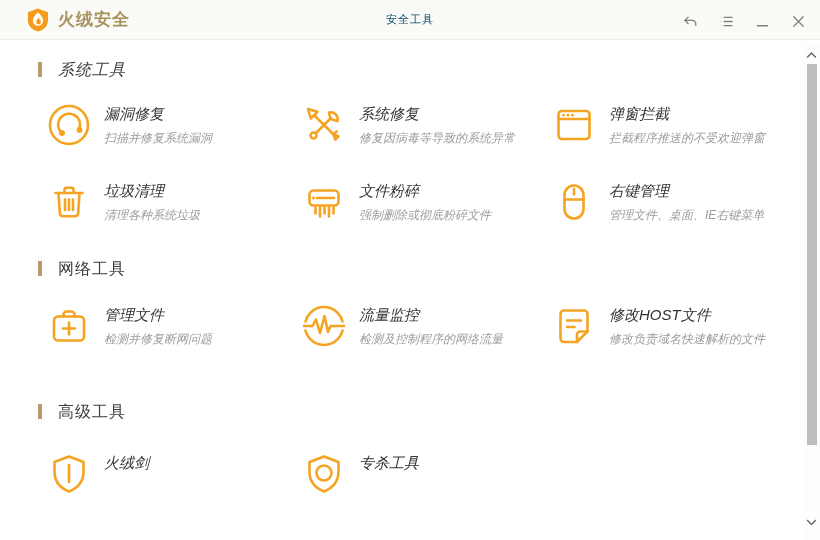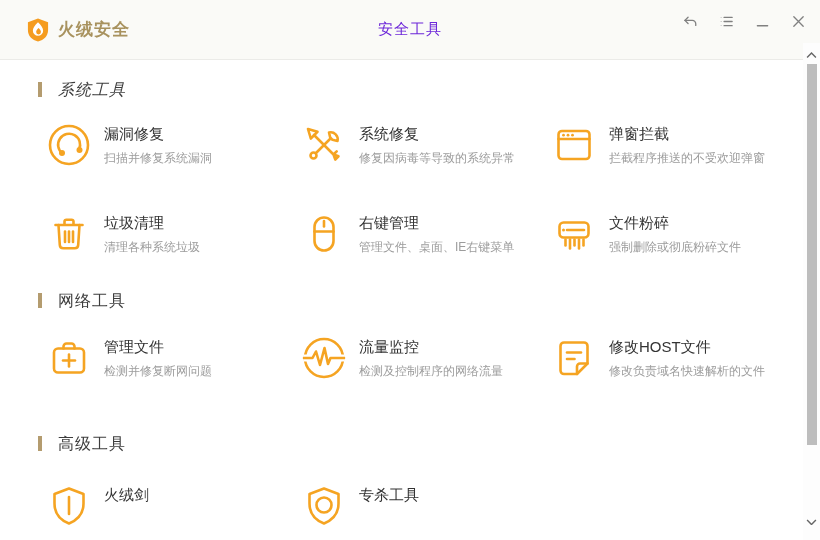--- a/index.html
+++ b/index.html
@@ -1,37 +1,37 @@
 <!DOCTYPE html>
 <html><head>
 <meta charset="utf-8">
 <style>
   * { margin:0; padding:0; box-sizing:border-box; }
   html,body { width:820px; height:540px; overflow:hidden; }
   body { font-family:"Liberation Sans","DejaVu Sans",sans-serif; background:#fff; position:relative; }
 
   
-  .titlebar { height:60px; background:#fafaf7; border-bottom:1px solid #ebebe8; position:relative; display:flex; align-items:center; }
+  .titlebar { height:40px; background:#fafaf7; border-bottom:1px solid #ebebe8; position:relative; display:flex; align-items:center; }
   .brand { display:flex; align-items:center; margin-left:27px; }
   .brand-logo { width:22px; height:24px; display:block; }
   .brand-name { margin-left:9px; font-size:17px; font-weight:bold; color:#a8925e; letter-spacing:1px; }
-  .titlebar-title { position:absolute; left:50%; transform:translateX(-50%); font-size:15px; color:#6d28d9; letter-spacing:1px; }
+  .titlebar-title { position:absolute; left:50%; transform:translateX(-50%); font-size:11px; color:#0c4a6e; letter-spacing:1px; }
   .controls { position:absolute; right:14px; top:0; height:42px; display:flex; align-items:center; gap:20px; }
   .ctrl { width:16px; height:16px; display:flex; align-items:center; justify-content:center; cursor:pointer; }
   .ctrl svg { width:15px; height:15px; display:block; }
 
   
   .section-header { display:flex; align-items:center; margin-left:38px; }
   .section:nth-of-type(1) .section-header { margin-top:20px;font-style:italic; }
   .section:nth-of-type(2) .section-header { margin-top:33px; }
   .section:nth-of-type(3) .section-header { margin-top:52px; }
   .section-bar { width:4px; height:15px; background:#b49c6f; margin-right:16px; }
   .section-title { font-size:16px; color:#3d3d3d; letter-spacing:1px; line-height:19px; }
 
-  .tools { display:grid; grid-template-columns:255px 250px auto; row-gap:43px; margin-left:47px; }
+  .tools { display:grid; grid-template-columns:255px 250px auto; row-gap:31px; margin-left:47px;font-style:italic; }
   .section:nth-of-type(1) .tools { margin-top:24px; }
   .section:nth-of-type(2) .tools { margin-top:26px; }
   .section:nth-of-type(3) .tools { margin-top:31px; }
 
   .tool { display:flex; height:46px; cursor:pointer; }
   .tool-icon { width:44px; height:44px; flex:none; }
   .tool-icon svg { width:44px; height:44px; display:block; }
   .tool-text { margin-left:13px; padding-top:2px; }
   .tool-title { font-size:15px; color:#333; line-height:18px; }
   .tool-desc { font-size:12px; color:#9c9c9c; margin-top:8px; line-height:14px; }
@@ -151,46 +151,46 @@
             </svg>
           </span>
           <div class="tool-text">
             <div class="tool-title">垃圾清理</div>
             <div class="tool-desc">清理各种系统垃圾</div>
           </div>
         </div>
         <div class="tool">
           <span class="tool-icon">
             <svg viewBox="0 0 44 44">
-              <rect x="12.5" y="5.5" width="19" height="33" rx="9.5" fill="none" stroke="#F5A422" stroke-width="2.6" stroke-linecap="round" stroke-linejoin="round"></rect>
-              <line x1="12.5" y1="19.5" x2="31.5" y2="19.5" fill="none" stroke="#F5A422" stroke-width="2.6" stroke-linecap="round" stroke-linejoin="round"></line>
-              <line x1="22" y1="9" x2="22" y2="14.5" fill="none" stroke="#F5A422" stroke-width="2.6" stroke-linecap="round" stroke-linejoin="round"></line>
-            </svg>
-          </span>
-          <div class="tool-text">
-            <div class="tool-title">右键管理</div>
-            <div class="tool-desc">管理文件、桌面、IE右键菜单</div>
-          </div>
-        </div>
-        <div class="tool">
-          <span class="tool-icon">
-            <svg viewBox="0 0 44 44">
               <rect x="7.5" y="10.5" width="29" height="15" rx="4" fill="none" stroke="#F5A422" stroke-width="2.6" stroke-linecap="round" stroke-linejoin="round"></rect>
               <line x1="15" y1="18" x2="32" y2="18" fill="none" stroke="#F5A422" stroke-width="2.6" stroke-linecap="round" stroke-linejoin="round"></line>
               <circle cx="11.5" cy="18" r="1.5" fill="#F5A422"></circle>
               <line x1="13.5" y1="27.5" x2="13.5" y2="33.5" fill="none" stroke="#F5A422" stroke-width="2.6" stroke-linecap="round" stroke-linejoin="round"></line>
               <line x1="18" y1="27.5" x2="18" y2="36.5" fill="none" stroke="#F5A422" stroke-width="2.6" stroke-linecap="round" stroke-linejoin="round"></line>
               <line x1="22.5" y1="27.5" x2="22.5" y2="33.5" fill="none" stroke="#F5A422" stroke-width="2.6" stroke-linecap="round" stroke-linejoin="round"></line>
               <line x1="27" y1="27.5" x2="27" y2="36.5" fill="none" stroke="#F5A422" stroke-width="2.6" stroke-linecap="round" stroke-linejoin="round"></line>
               <line x1="31.5" y1="27.5" x2="31.5" y2="33.5" fill="none" stroke="#F5A422" stroke-width="2.6" stroke-linecap="round" stroke-linejoin="round"></line>
             </svg>
           </span>
           <div class="tool-text">
             <div class="tool-title">文件粉碎</div>
             <div class="tool-desc">强制删除或彻底粉碎文件</div>
+          </div>
+        </div>
+        <div class="tool">
+          <span class="tool-icon">
+            <svg viewBox="0 0 44 44">
+              <rect x="12.5" y="5.5" width="19" height="33" rx="9.5" fill="none" stroke="#F5A422" stroke-width="2.6" stroke-linecap="round" stroke-linejoin="round"></rect>
+              <line x1="12.5" y1="19.5" x2="31.5" y2="19.5" fill="none" stroke="#F5A422" stroke-width="2.6" stroke-linecap="round" stroke-linejoin="round"></line>
+              <line x1="22" y1="9" x2="22" y2="14.5" fill="none" stroke="#F5A422" stroke-width="2.6" stroke-linecap="round" stroke-linejoin="round"></line>
+            </svg>
+          </span>
+          <div class="tool-text">
+            <div class="tool-title">右键管理</div>
+            <div class="tool-desc">管理文件、桌面、IE右键菜单</div>
           </div>
         </div>
       </div>
     </div>
     <div class="section">
       <div class="section-header">
         <span class="section-bar"></span>
         <span class="section-title">网络工具</span>
       </div>
       <div class="tools">

